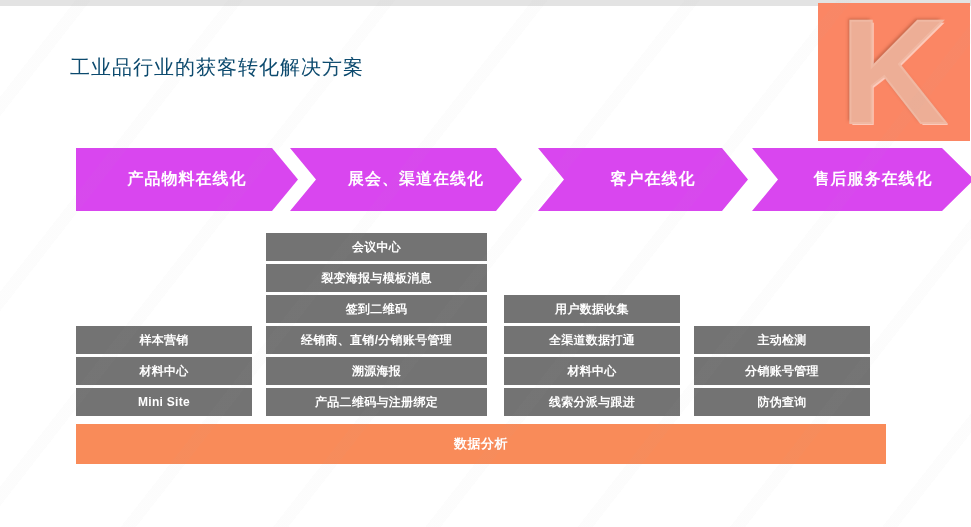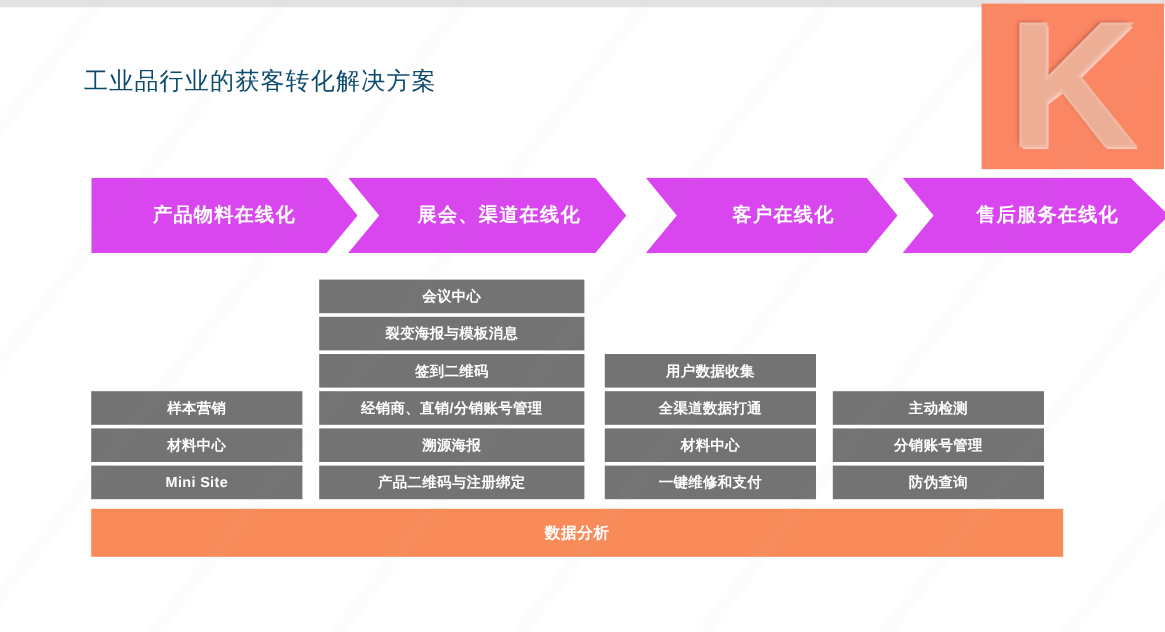--- a/index.html
+++ b/index.html
@@ -144,21 +144,21 @@
     <div class="cell">签到二维码</div>
     <div class="cell">经销商、直销/分销账号管理</div>
     <div class="cell">溯源海报</div>
     <div class="cell">产品二维码与注册绑定</div>
   </div>
 
   <div class="col col-3">
     <div class="cell">用户数据收集</div>
     <div class="cell">全渠道数据打通</div>
     <div class="cell">材料中心</div>
-    <div class="cell">一键维修和支付</div>
+    <div class="cell">线索分派与跟进</div>
   </div>
 
   <div class="col col-4">
     <div class="cell">主动检测</div>
     <div class="cell">分销账号管理</div>
     <div class="cell">防伪查询</div>
   </div>
 
 </div>
 

